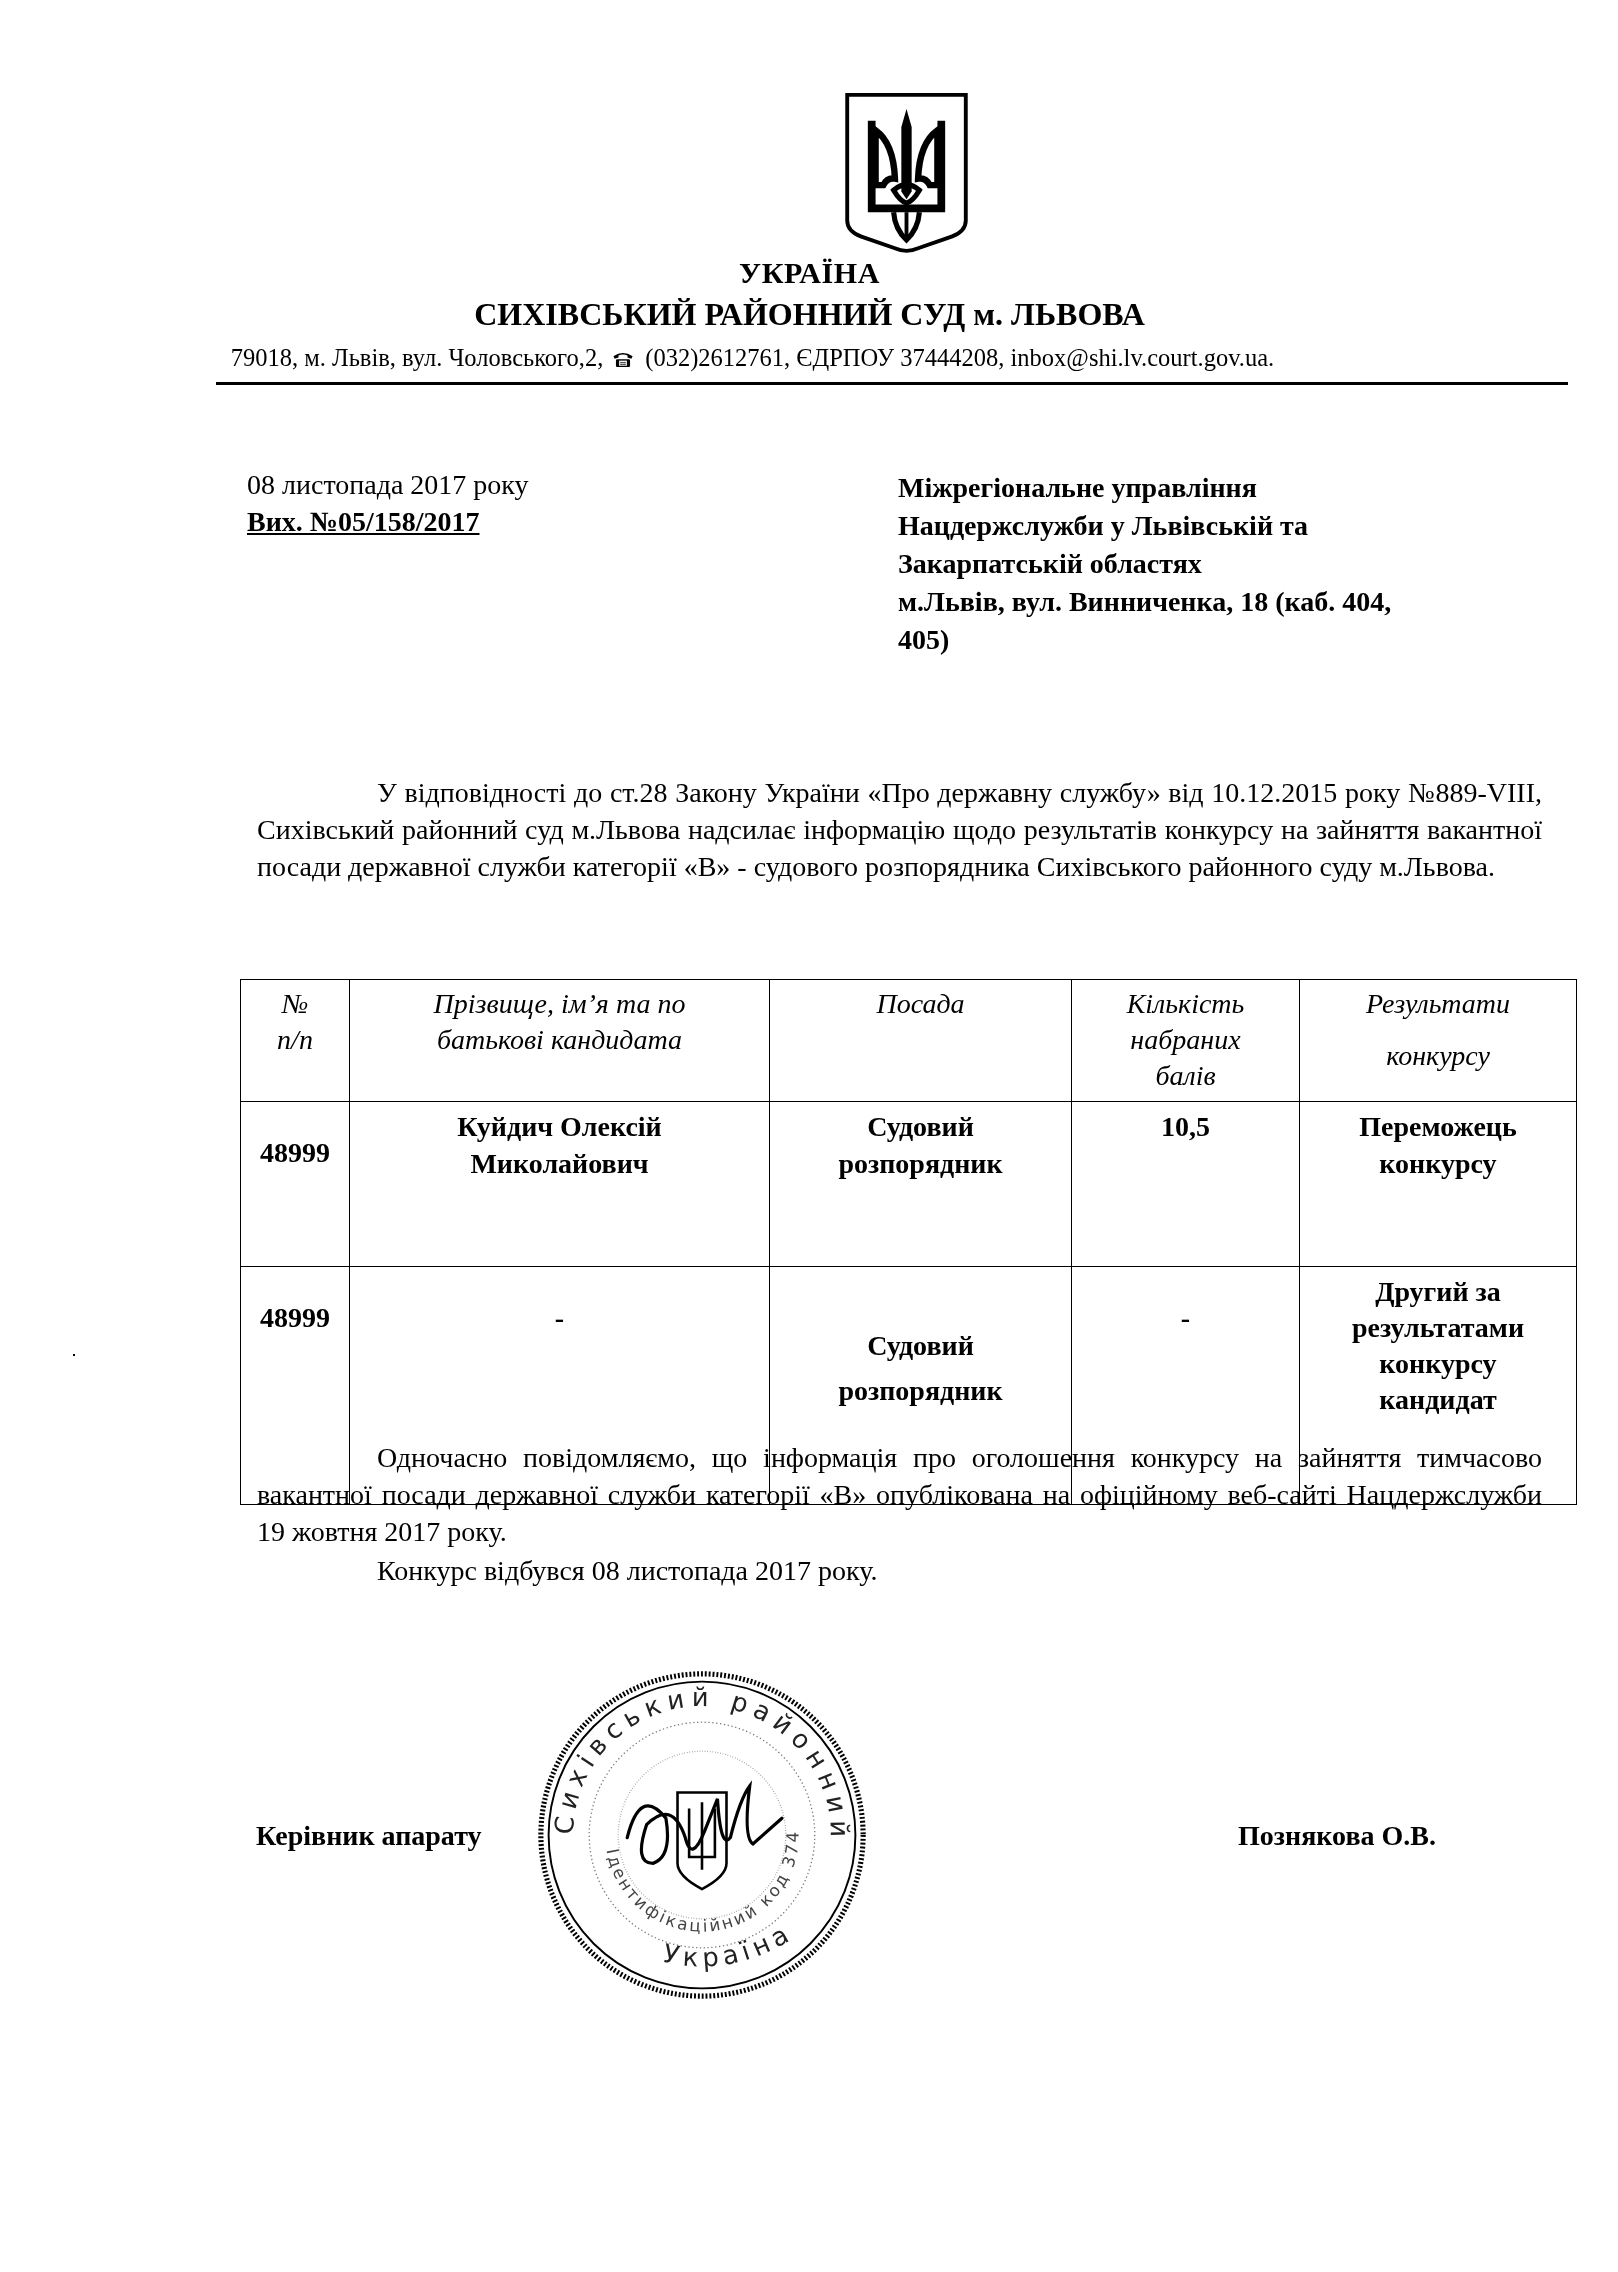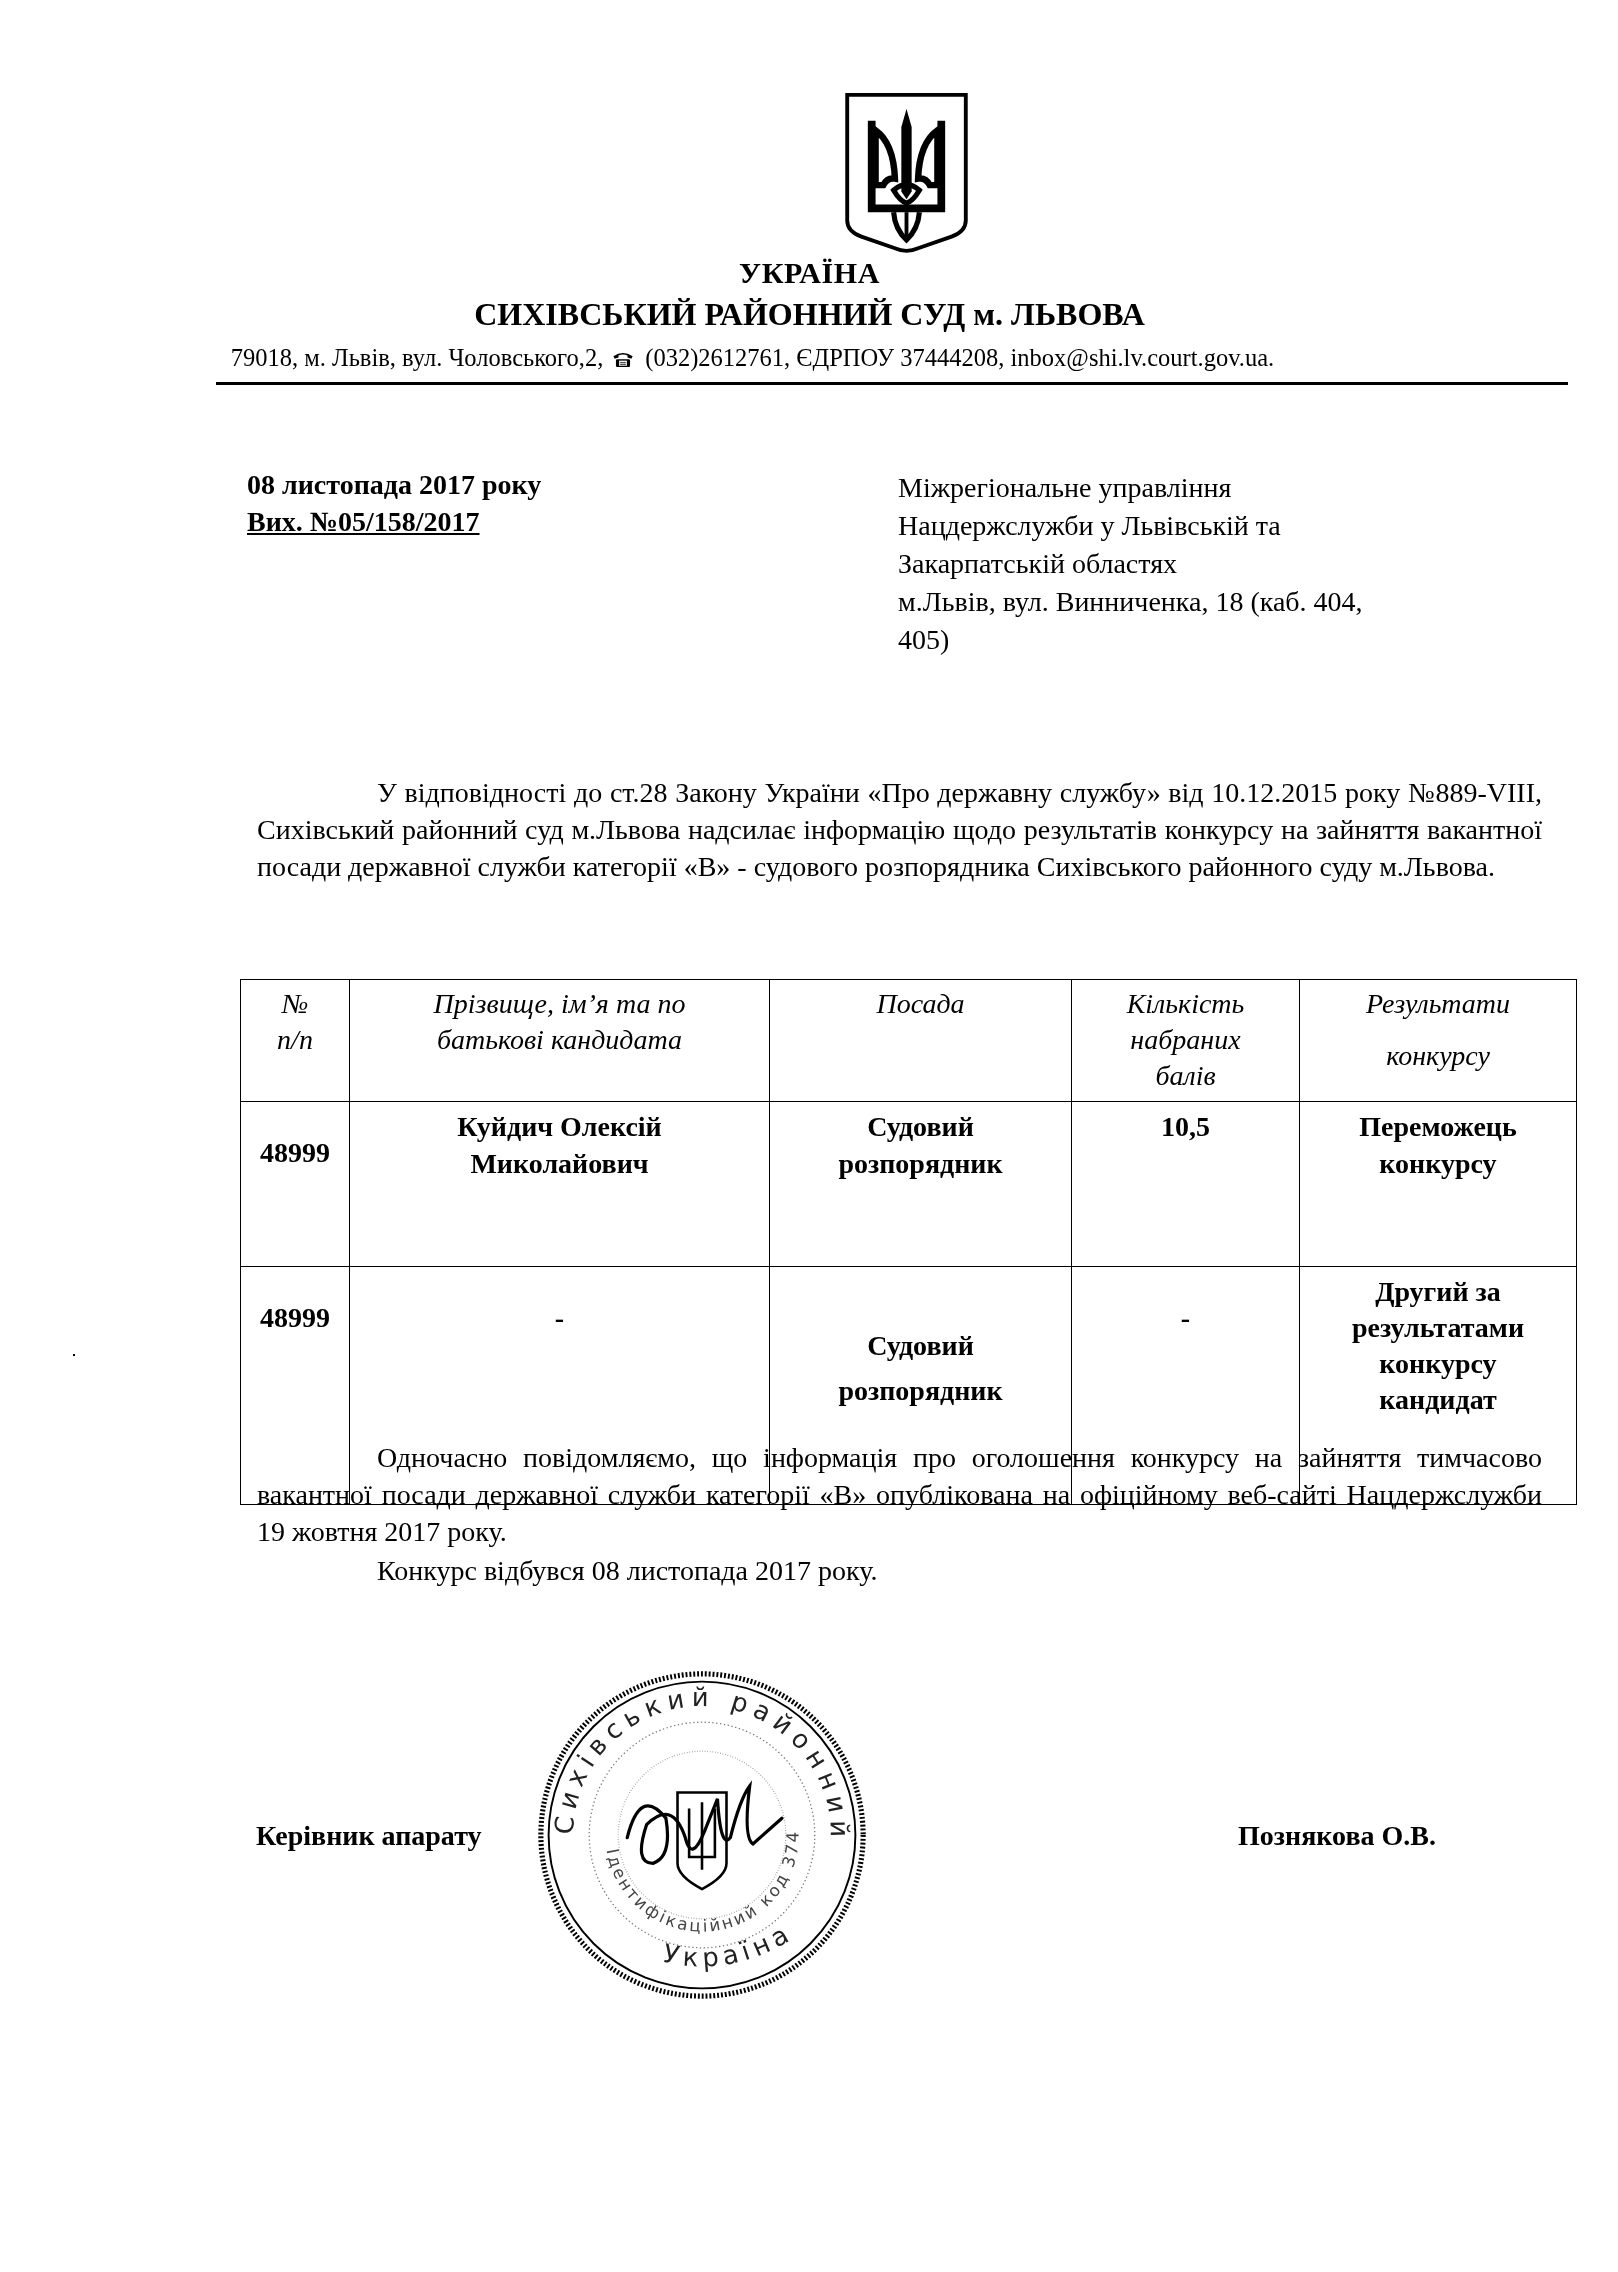--- a/index.html
+++ b/index.html
@@ -8,23 +8,23 @@
     font-family: "Liberation Serif", "DejaVu Serif", serif; color: #000;
   }
   .abs { position: absolute; }
   
   #coat { left: 842px; top: 82px; width: 129px; height: 174px; }
   #country { left: 0; width: 1619px; top: 256px; text-align: center; font-size: 30px; font-weight: bold; letter-spacing: 0.6px; }
   #court { left: 0; width: 1619px; top: 296px; text-align: center; font-size: 32px; font-weight: bold; }
   #address { left: 0; width: 1505px; top: 344px; text-align: center; font-size: 24.5px; }
   #address .phone { display: inline-block; width: 22px; height: 16.7px; vertical-align: -1.3px; margin: 0 5.1px 0 2.6px; }
   #rule { left: 216px; top: 382px; width: 1352px; height: 2.6px; background: #000; }
-  #date { left: 247px; top: 469px; font-size: 28px; font-weight: bold; }
+  #date { left: 247px; top: 469px; font-size: 28px; font-weight: normal; }
   #outno { left: 247px; top: 506px; font-size: 28px; font-weight: bold; text-decoration: underline; }
-  #recipient { left: 898px; top: 469px; font-size: 28px; font-weight: normal; line-height: 38px; width: 644px; }
+  #recipient { left: 898px; top: 469px; font-size: 28px; font-weight: bold; line-height: 38px; width: 644px; }
   #recipient div { white-space: nowrap; }
 
   
   .para { left: 257px; width: 1285px; font-size: 28px; line-height: 37px; text-align: justify; text-align-last: left; }
   .para .indent { display: inline-block; width: 120px; }
   #para1 { top: 774px; }
   #para2 { top: 1439px; }
   #para3 { top: 1555px; left: 377px; width: 1159px; font-size: 28px; }
 
   

